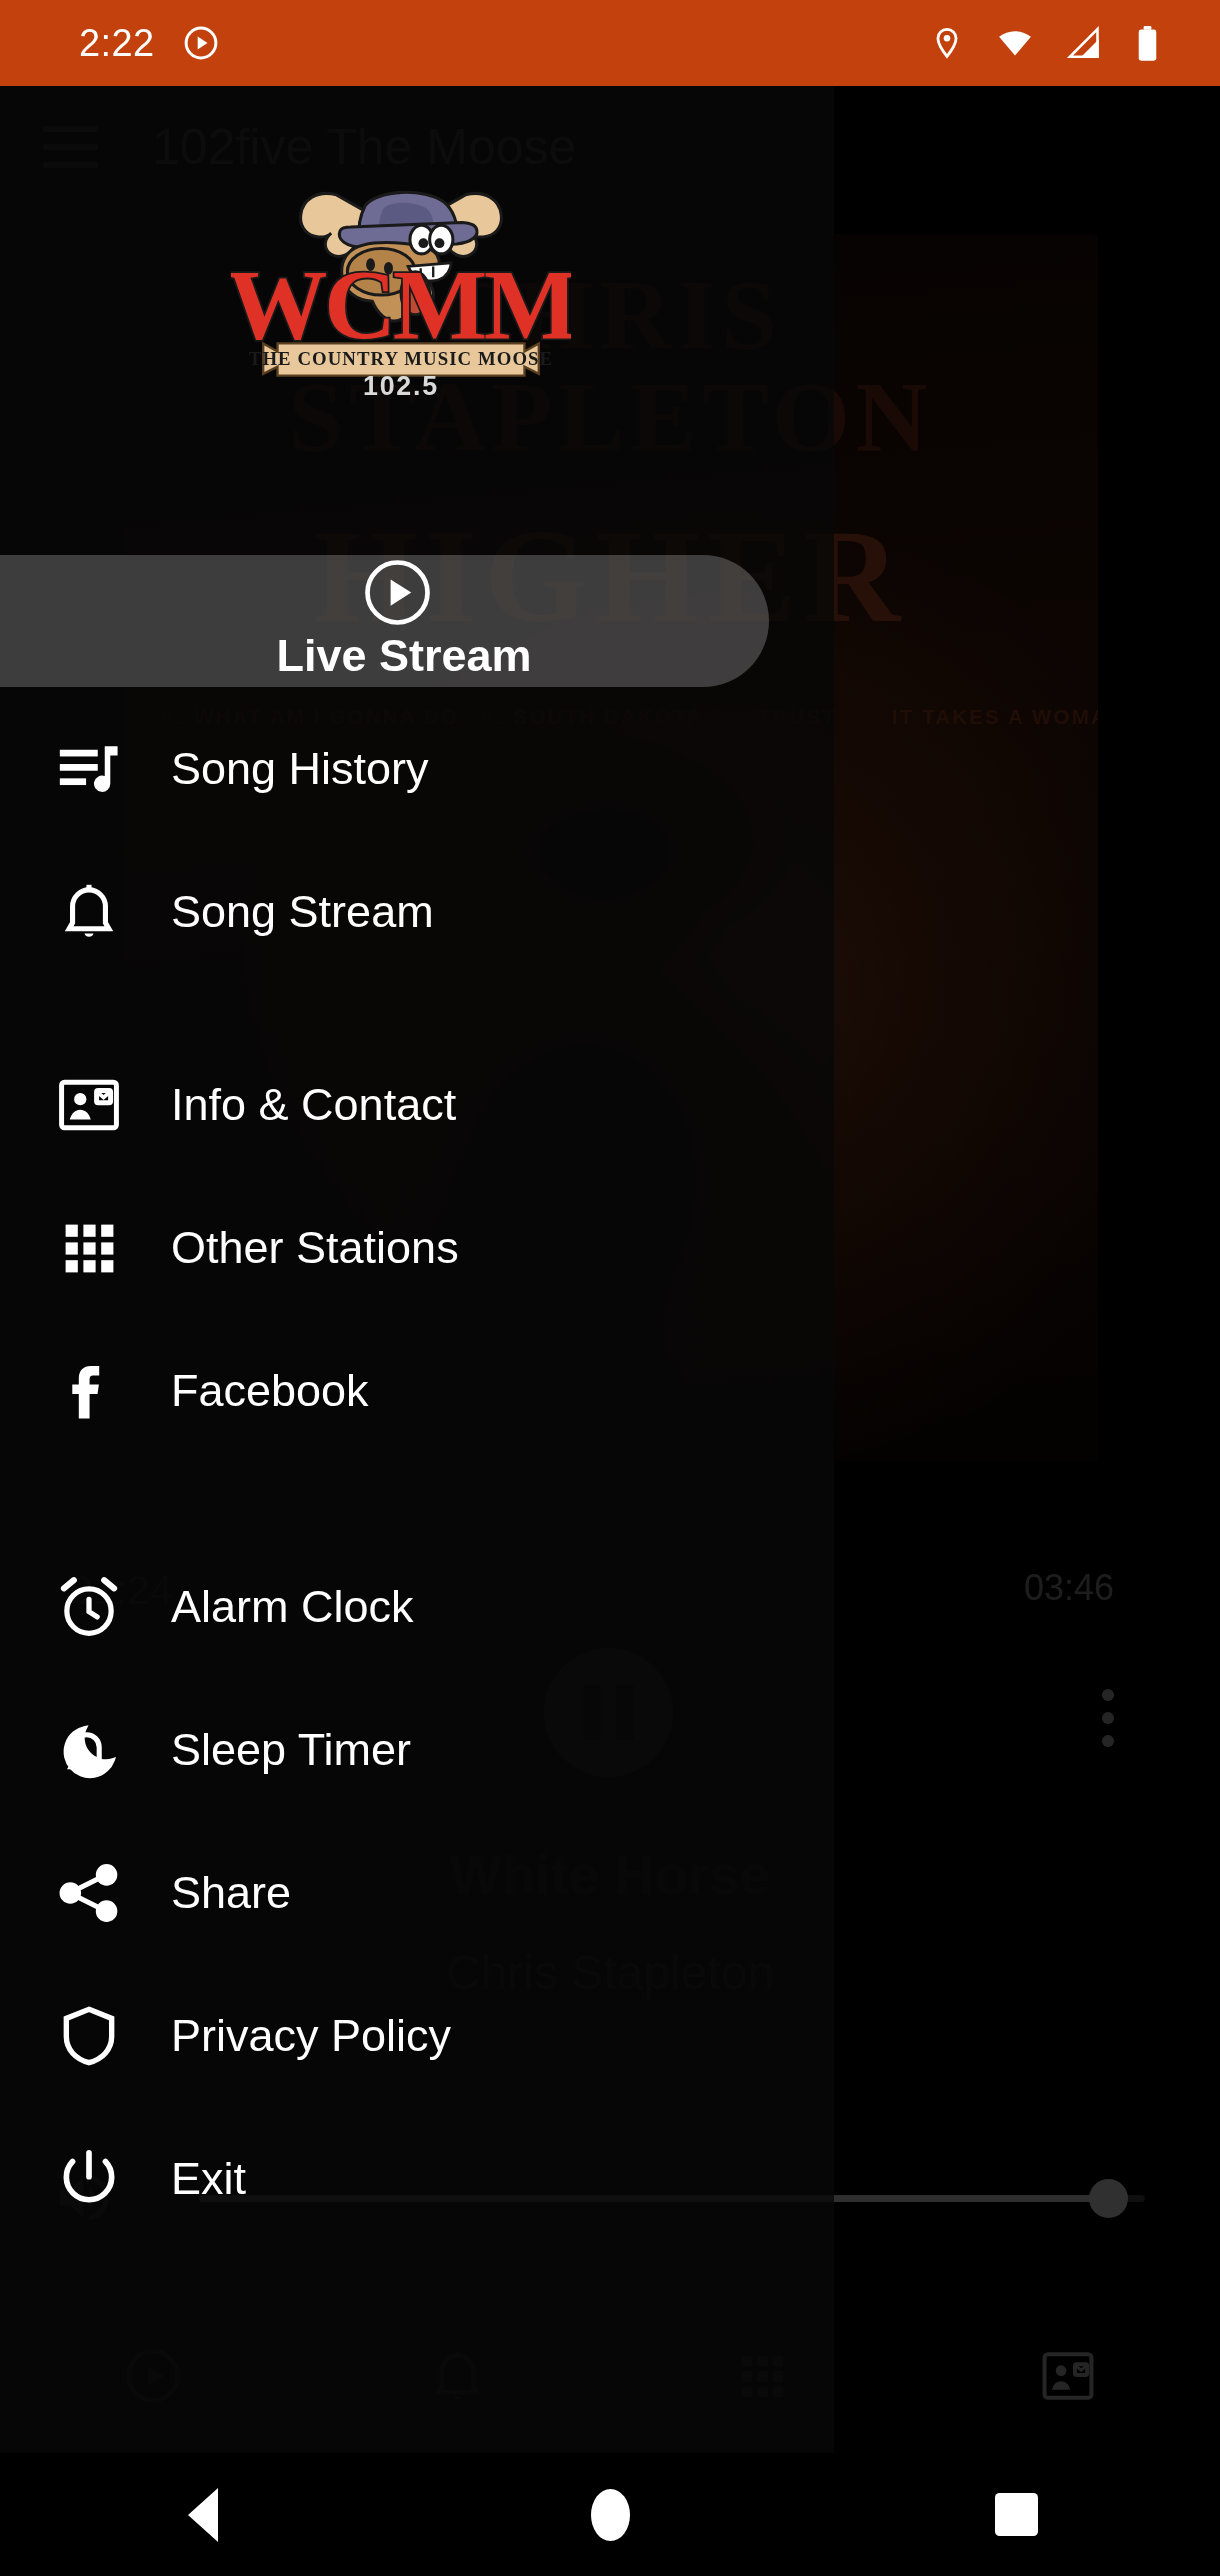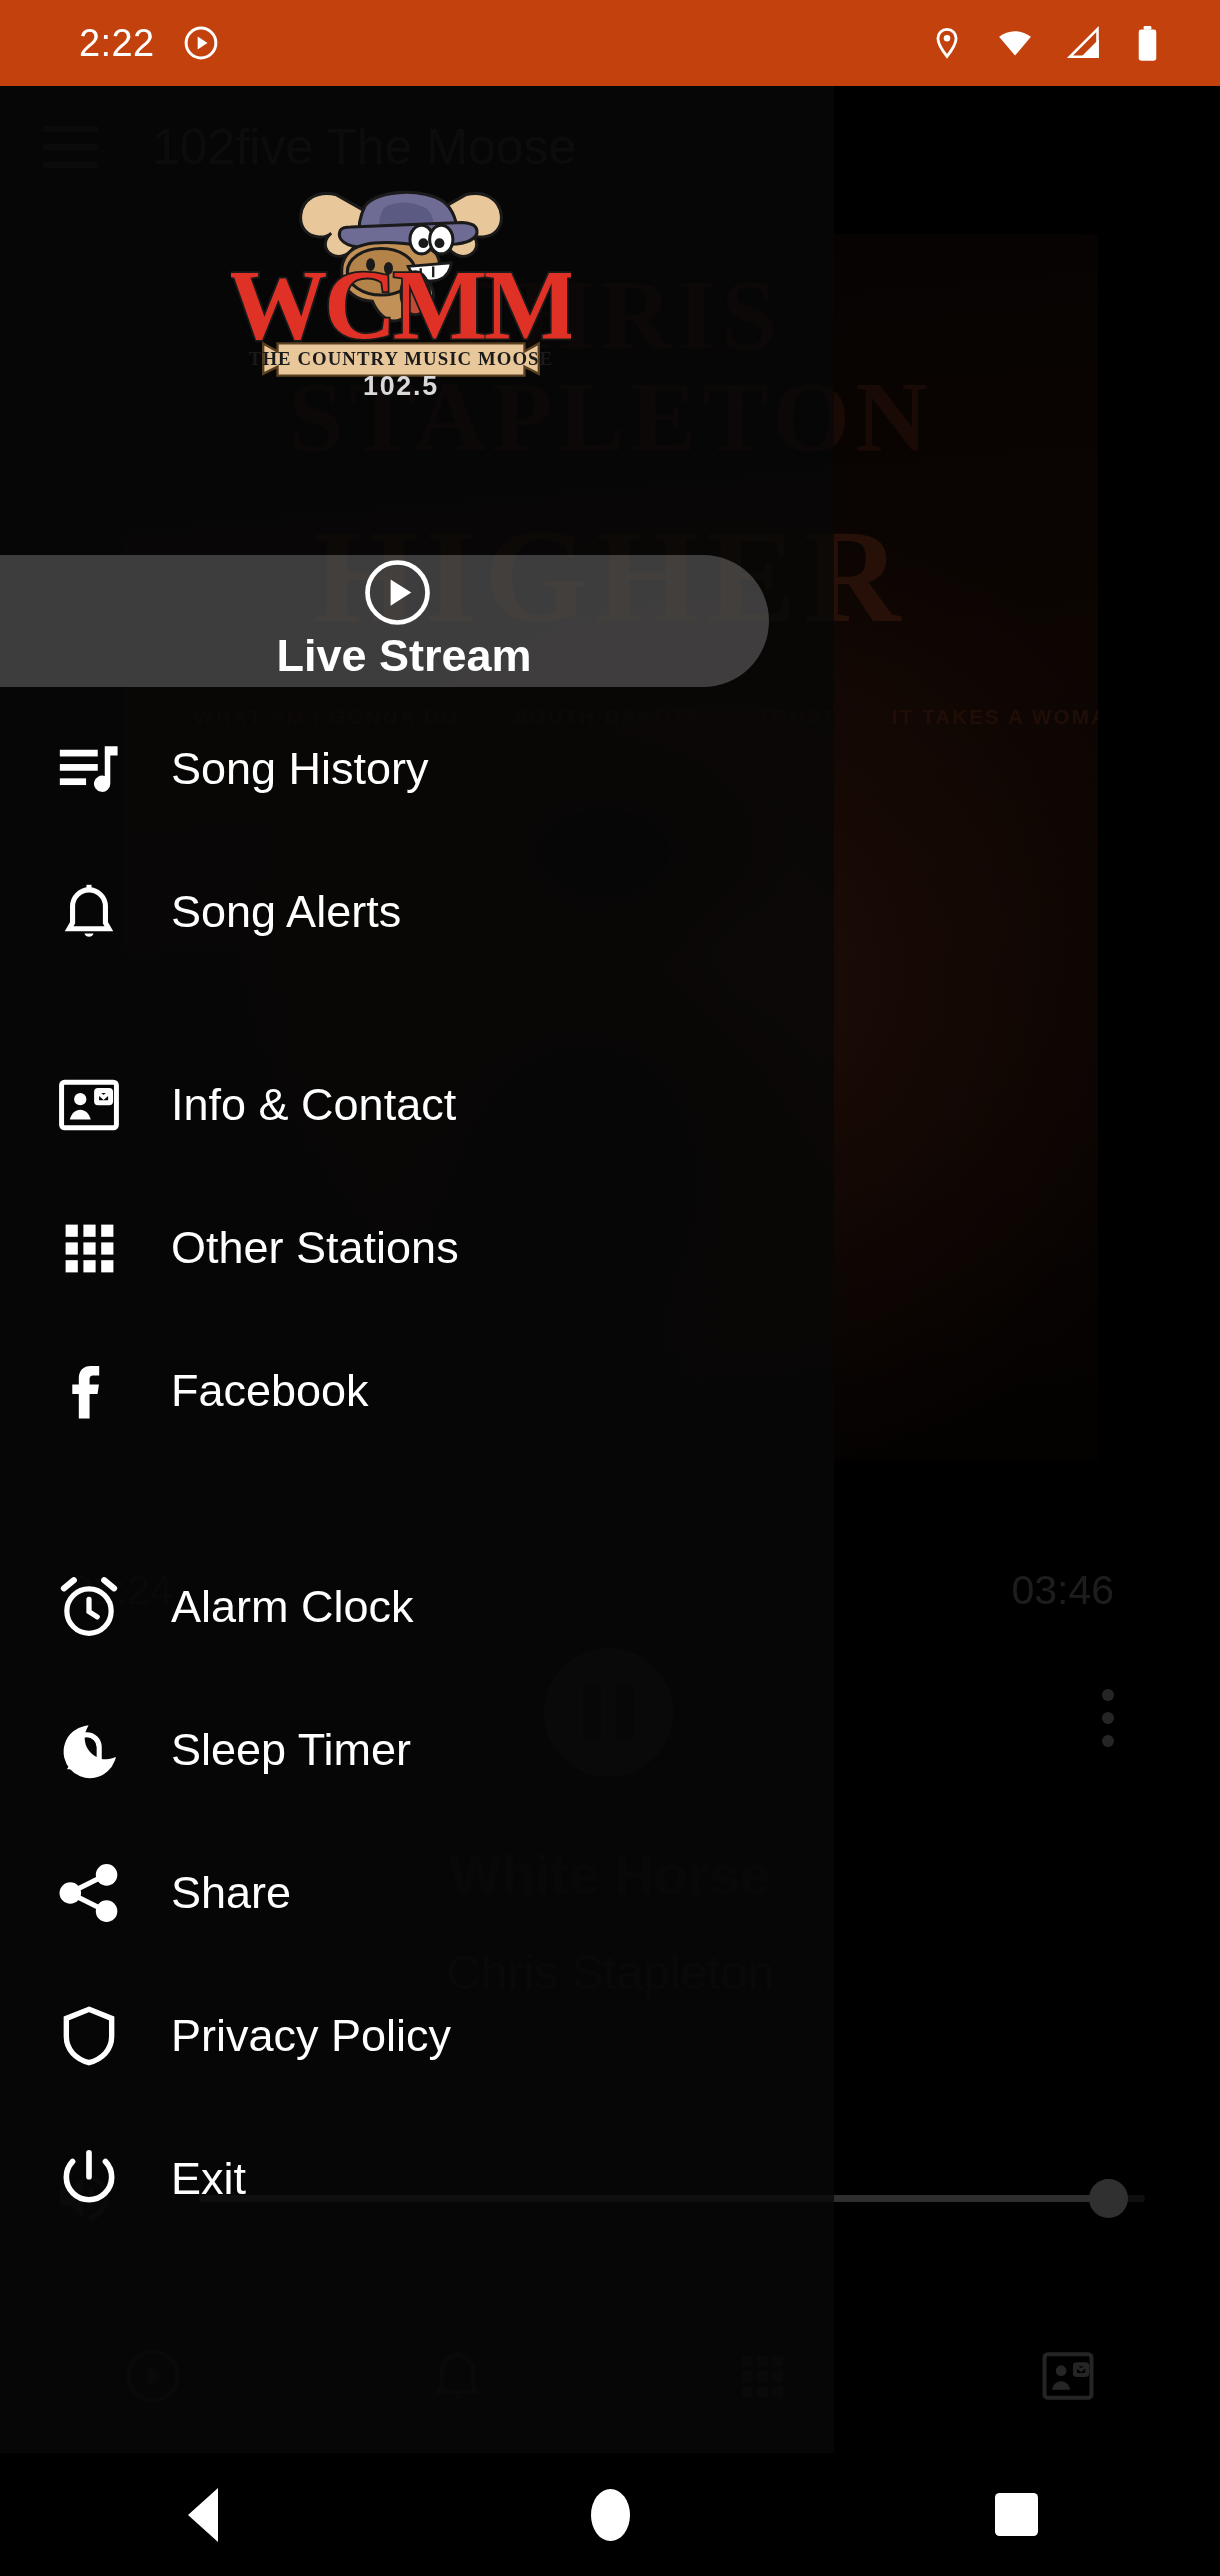--- a/index.html
+++ b/index.html
@@ -45,21 +45,21 @@
   .art-tracks span { margin:0 10.7px; white-space:nowrap; }
   .art-tracks i { color:#3d1a0e; font-style:normal; margin-right:6.3px; }
   .art-figure { position:absolute; left:0; top:385px; width:100%; height:843px;
     background:
       radial-gradient(ellipse 34% 44% at 49% 62%, rgba(0,0,0,.92), rgba(0,0,0,0) 70%),
       radial-gradient(ellipse 26% 20% at 50% 28%, rgba(0,0,0,.88), rgba(0,0,0,0) 72%);
   }
 
   
   .timecur { position:absolute; top:1567px; left:70px; font-size:41px; color:#2e2e2e; }
-  .timedur { position:absolute; top:1567px; right:106px; font-size:41px; color:#565656; }
+  .timedur { position:absolute; top:1567px; right:106px; font-size:36px; color:#565656; }
   .playbtn { position:absolute; top:1648px; left:544px; width:129px; height:129px;
     border-radius:50%; background:#333333; display:flex; align-items:center;
     justify-content:center; gap:15px; }
   .playbtn b { display:block; width:18px; height:55px; background:#111; }
   .overflow { position:absolute; top:1689px; right:106px; display:flex;
     flex-direction:column; gap:11.6px; align-items:center; }
   .overflow i { display:block; width:11.6px; height:11.6px; border-radius:50%; background:#6e6e6e; }
 
   .songtitle { position:absolute; top:1843px; left:0; width:1220px; text-align:center;
     font-size:55px; font-weight:bold; color:#2b2b2b; }
@@ -278,21 +278,21 @@
       </div>
 
       <div class="mitem">
         <div class="m-ico">
           <svg width="68" height="68" viewBox="0 0 24 24" fill="none" stroke="#fff" stroke-width="1.8">
             <path d="M6.2 15.8V10a5.8 5.8 0 0 1 11.6 0v5.8l1.2 2.1H5L6.2 15.8z"></path>
             <path d="M10.4 19.6a1.7 1.7 0 0 0 3.2 0" fill="#fff" stroke="none"></path>
             <path d="M12 4.2V2.4"></path>
           </svg>
         </div>
-        <div class="m-label">Song Alerts</div>
+        <div class="m-label">Song Stream</div>
       </div>
 
       <div class="gap-sm"></div>
 
       <div class="mitem">
         <div class="m-ico">
           <svg width="70" height="70" viewBox="0 0 24 24" fill="none" stroke="#fff" stroke-width="1.7">
             <rect x="2.6" y="4.2" width="18.8" height="15.6" rx="1"></rect>
             <circle cx="9" cy="10" r="2.1" fill="#fff" stroke="none"></circle>
             <path d="M5.4 17c.5-2.2 2-3.4 3.6-3.4S12.1 14.8 12.6 17z" fill="#fff" stroke="none"></path>

